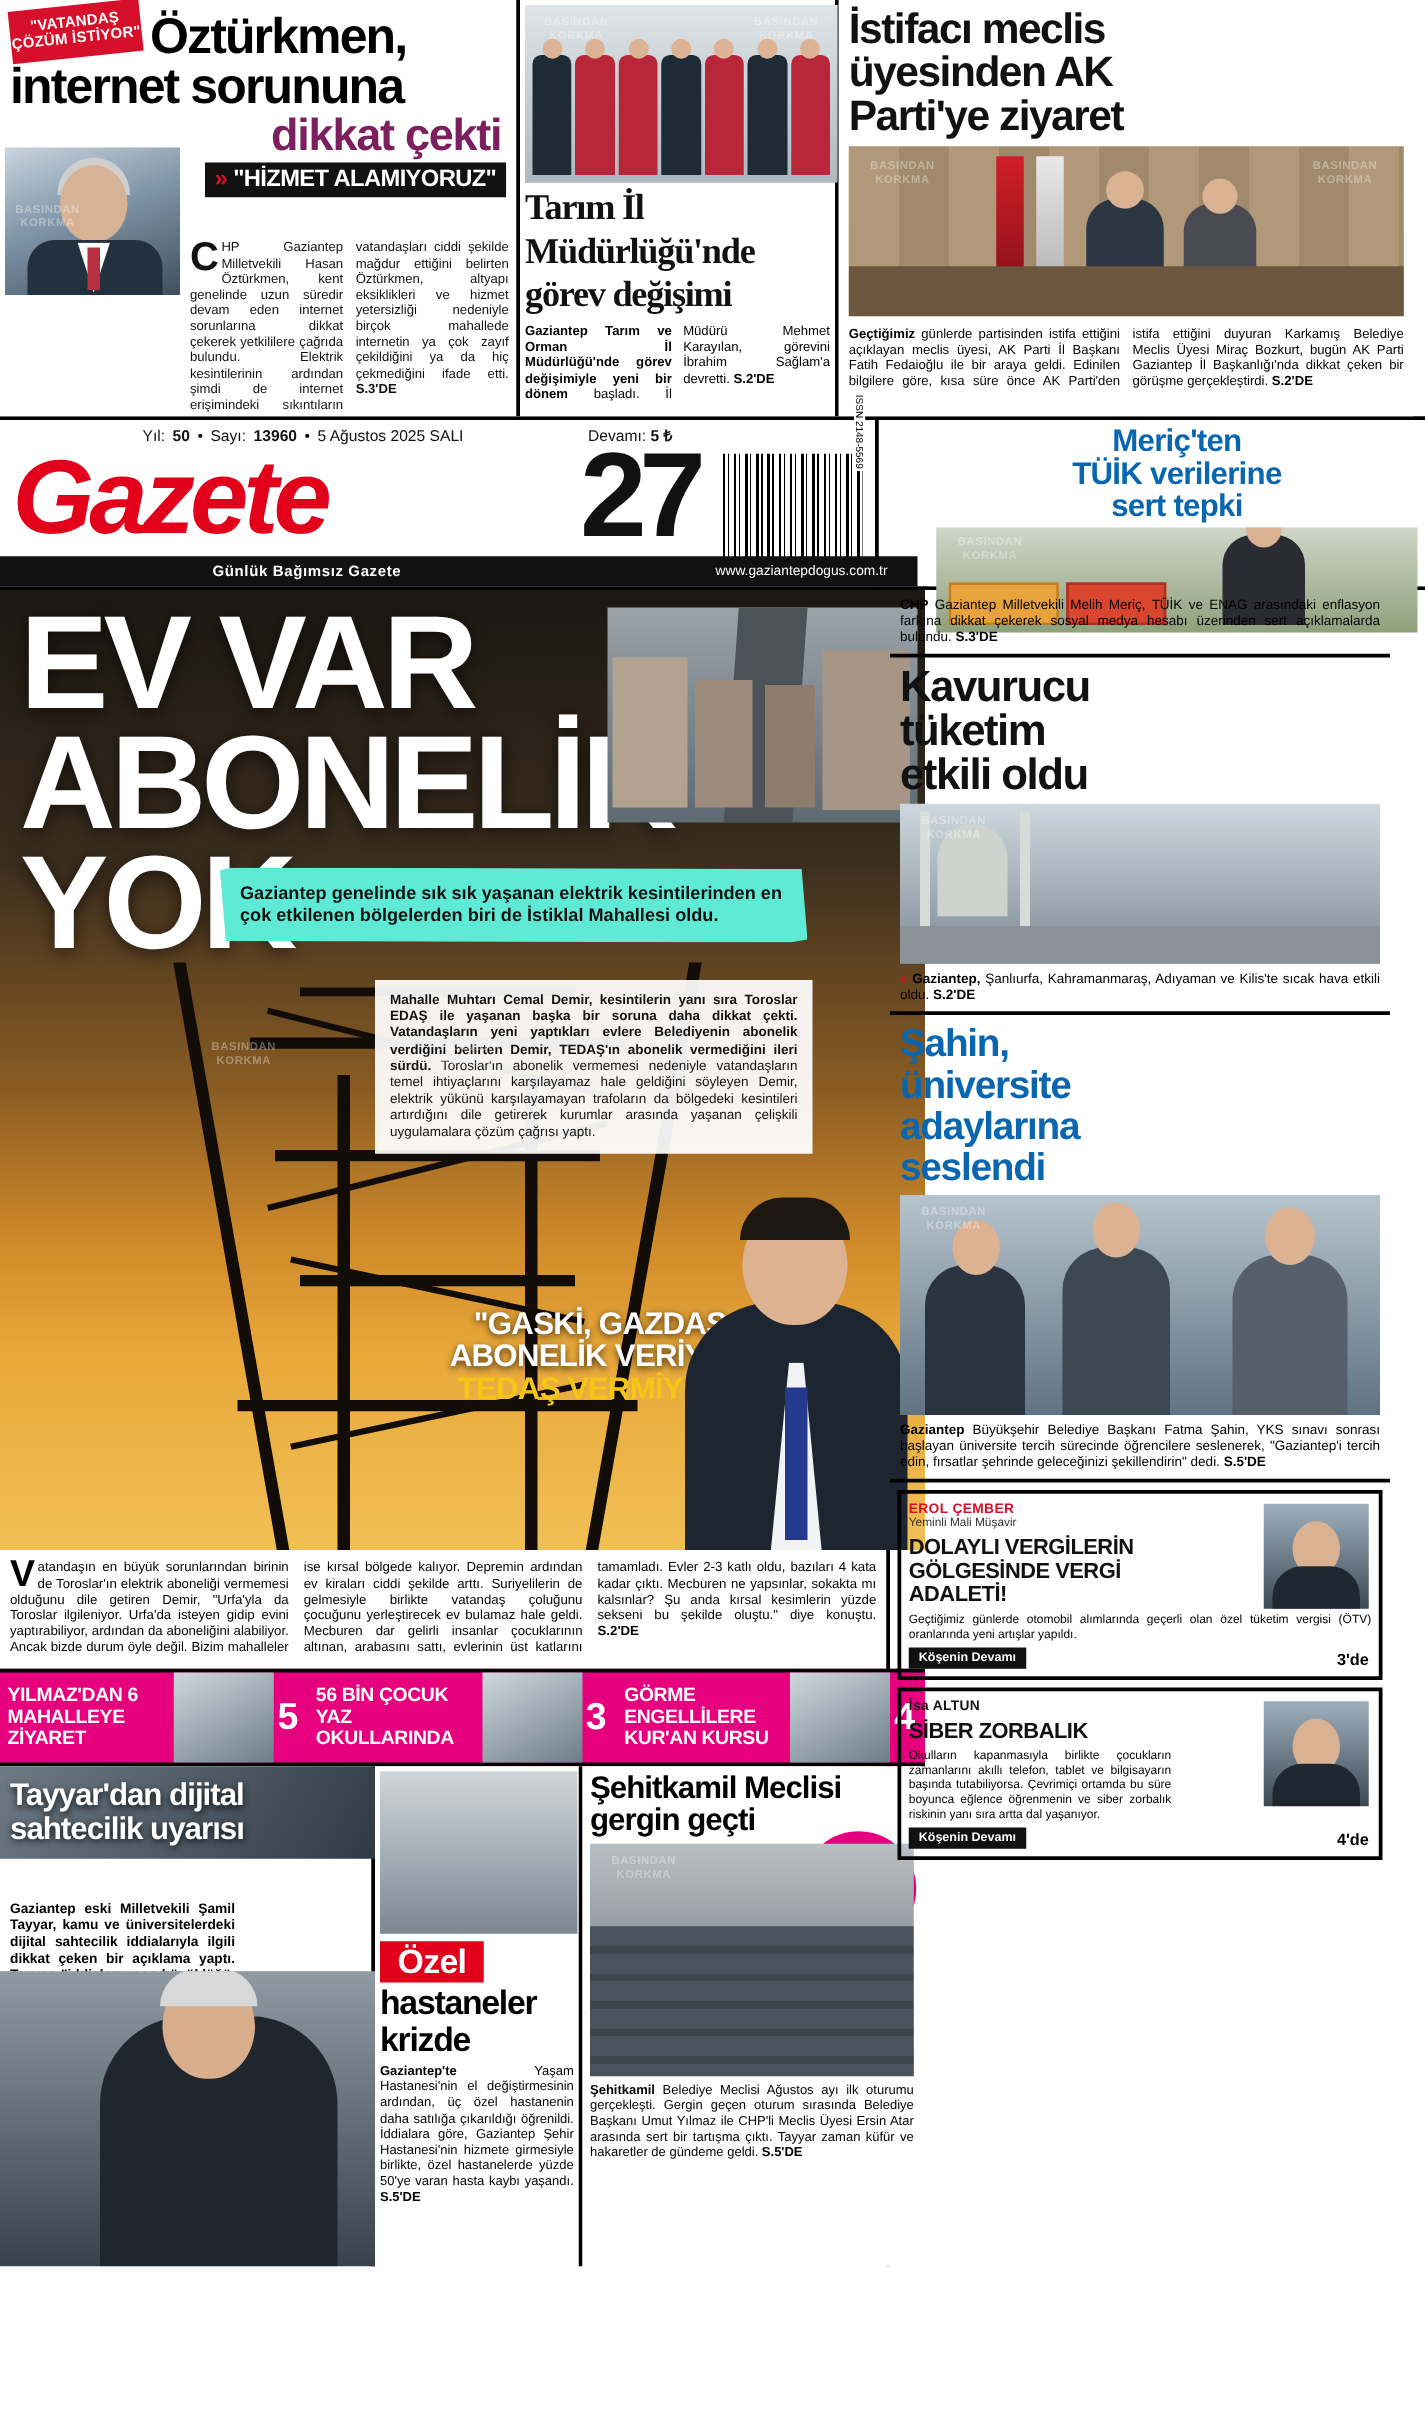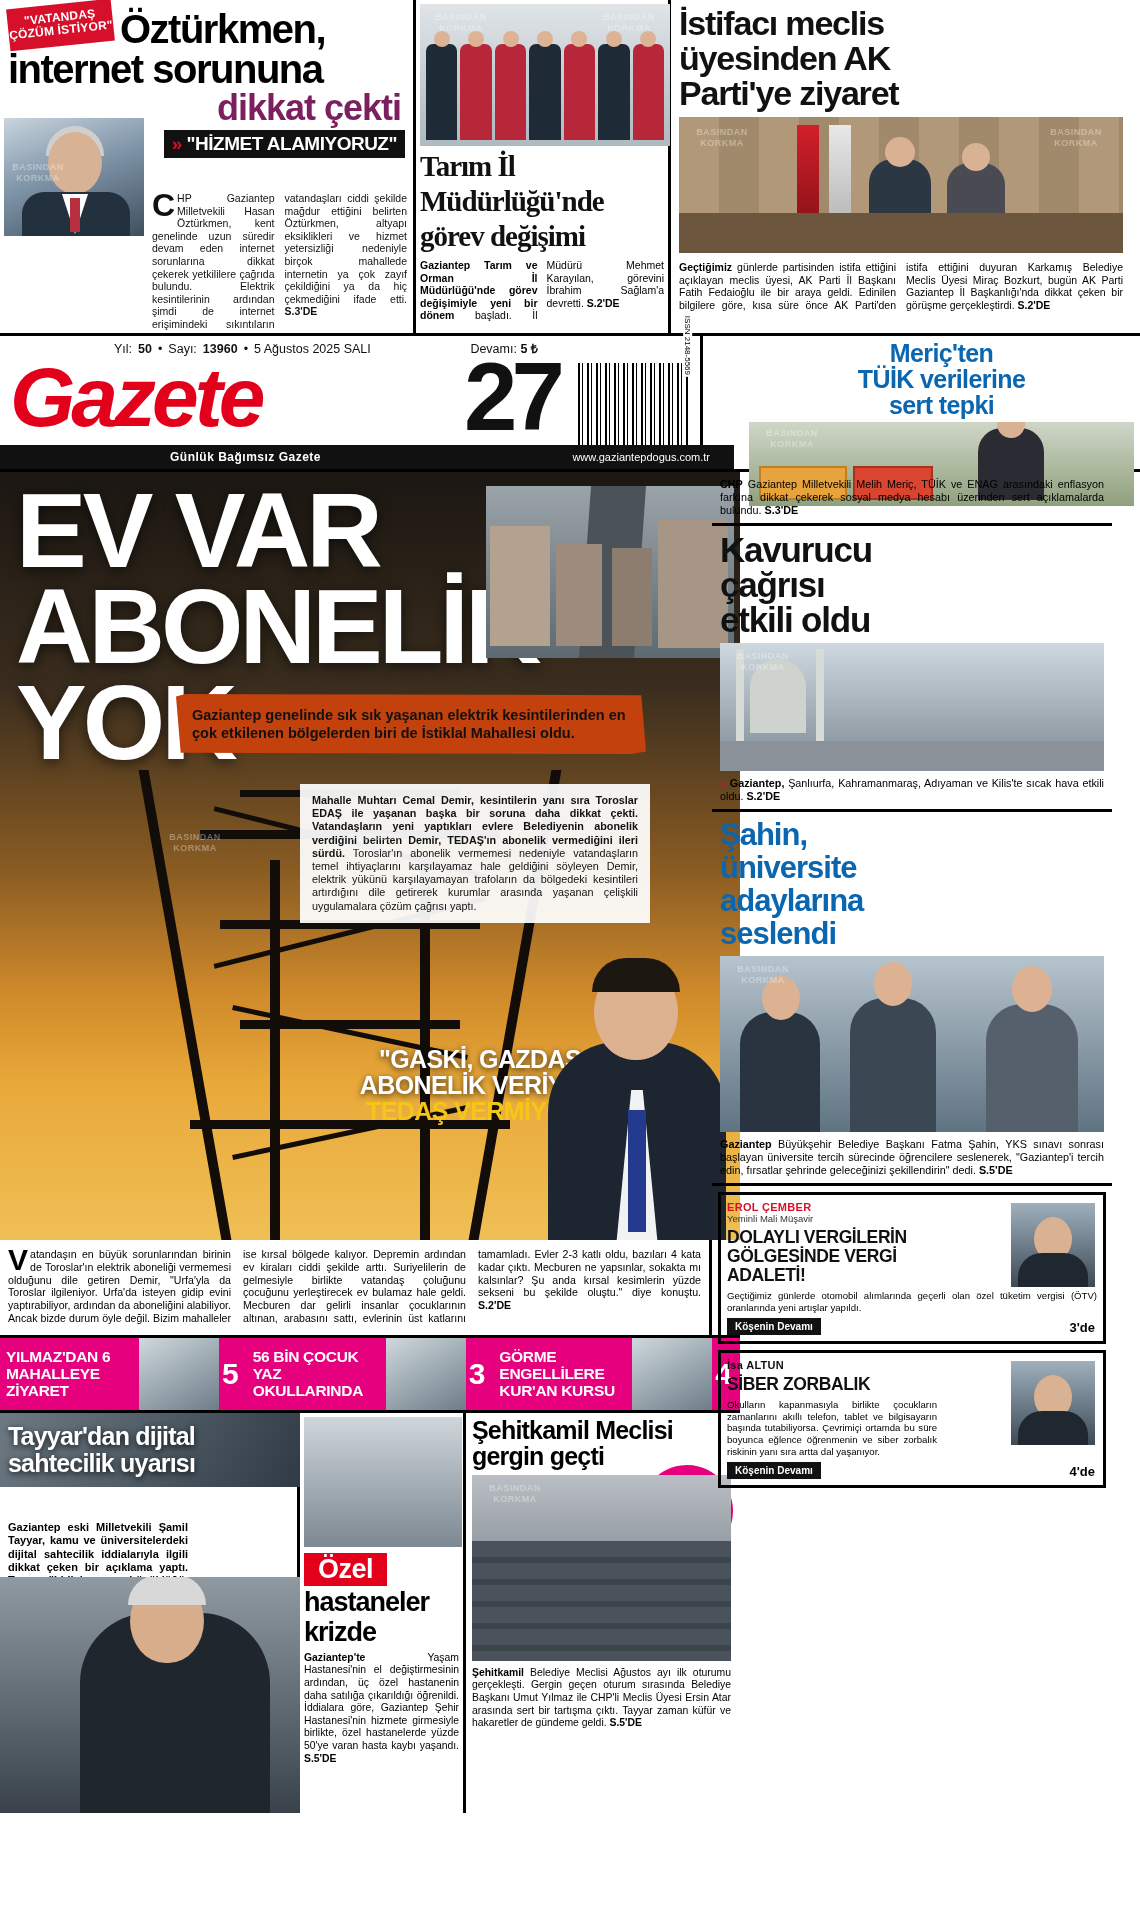--- a/index.html
+++ b/index.html
@@ -115,21 +115,21 @@
   
   .hero { position:relative; width:740px; height:768px; overflow:hidden; background:#000;}
   .hero-sky { position:absolute; inset:0; background:linear-gradient(180deg,#1b1712 0%,#3a2d1e 28%,#8a5c23 52%,#d08a2a 68%,#e9a93a 80%,#f0bf55 100%); }
   .pylon { position:absolute; left:180px; bottom:0; width:340px; height:470px; }
   .pylon i { position:absolute; background:#120d08; }
   .hero-title { position:absolute; left:16px; top:10px; color:#fff; font-weight:bold; font-size:106px; line-height:96px; letter-spacing:-4px; text-shadow:0 3px 14px rgba(0,0,0,.6);}
   .hero-photo { position:absolute; right:6px; top:14px; width:248px; height:172px; overflow:hidden; background:linear-gradient(180deg,#9aa3a8,#5d6a72);}
   .hero-photo .road{position:absolute;left:40%;top:0;width:22%;height:100%;background:#4c5358;transform:skewX(-4deg);}
   .hero-photo .b{position:absolute;background:#b4a291;}
   .yellow-box {
-    position:absolute; left:176px; top:222px; width:470px; background:#c2410c; padding:12px 16px;
+    position:absolute; left:176px; top:222px; width:470px; background:#5eead4; padding:12px 16px;
     font-size:14.5px; line-height:18px; font-weight:bold; color:#111;
     clip-path: polygon(0 4%,2% 0,99% 2%,100% 96%,97% 100%,1% 98%);
   }
   .white-box {
     position:absolute; left:300px; top:312px; width:350px; background:rgba(255,255,255,.93); padding:10px 12px;
     font-size:10.8px; line-height:13.2px; text-align:justify; color:#111;
   }
   .white-box b { font-weight:bold; }
   .quote-block { position:absolute; left:330px; bottom:116px; width:300px; text-align:center; }
   .quote-block .q1 { color:#fff; font-weight:bold; font-size:25px; line-height:26px; letter-spacing:-.6px; text-shadow:0 2px 6px rgba(0,0,0,.7);}
@@ -441,21 +441,21 @@
       <div class="rc-block">
         <div class="rc-body">
           <b>CHP</b>
           <span>Gaziantep Milletvekili Melih Meriç, TÜİK ve ENAG arasındaki enflasyon farkına dikkat çekerek sosyal medya hesabı üzerinden sert açıklamalarda bulundu.</span>
           <span class="ref">S.3'DE</span>
         </div>
       </div>
 
       <div class="rc-block">
         <div class="rc-h">Kavurucu</div>
-        <div class="rc-h">çağrısı</div>
+        <div class="rc-h">tüketim</div>
         <div class="rc-h">etkili oldu</div>
         <div class="rc-ph">
           <div style="position:absolute;left:30px;top:16px;width:56px;height:74px;background:#cfd3cf;border-radius:28px 28px 0 0;"></div>
           <div style="position:absolute;left:16px;top:6px;width:8px;height:92px;background:#d8dcd8;"></div>
           <div style="position:absolute;left:96px;top:6px;width:8px;height:92px;background:#d8dcd8;"></div>
           <div style="position:absolute;left:0;bottom:0;width:100%;height:30px;background:#8a9199;"></div>
           <div class="wm" style="left:8px;top:8px;width:70px;">BASINDAN KORKMA</div>
         </div>
         <div class="rc-body" style="margin-top:6px;">
           <span style="color:#d6102a;font-weight:bold;">»</span>

